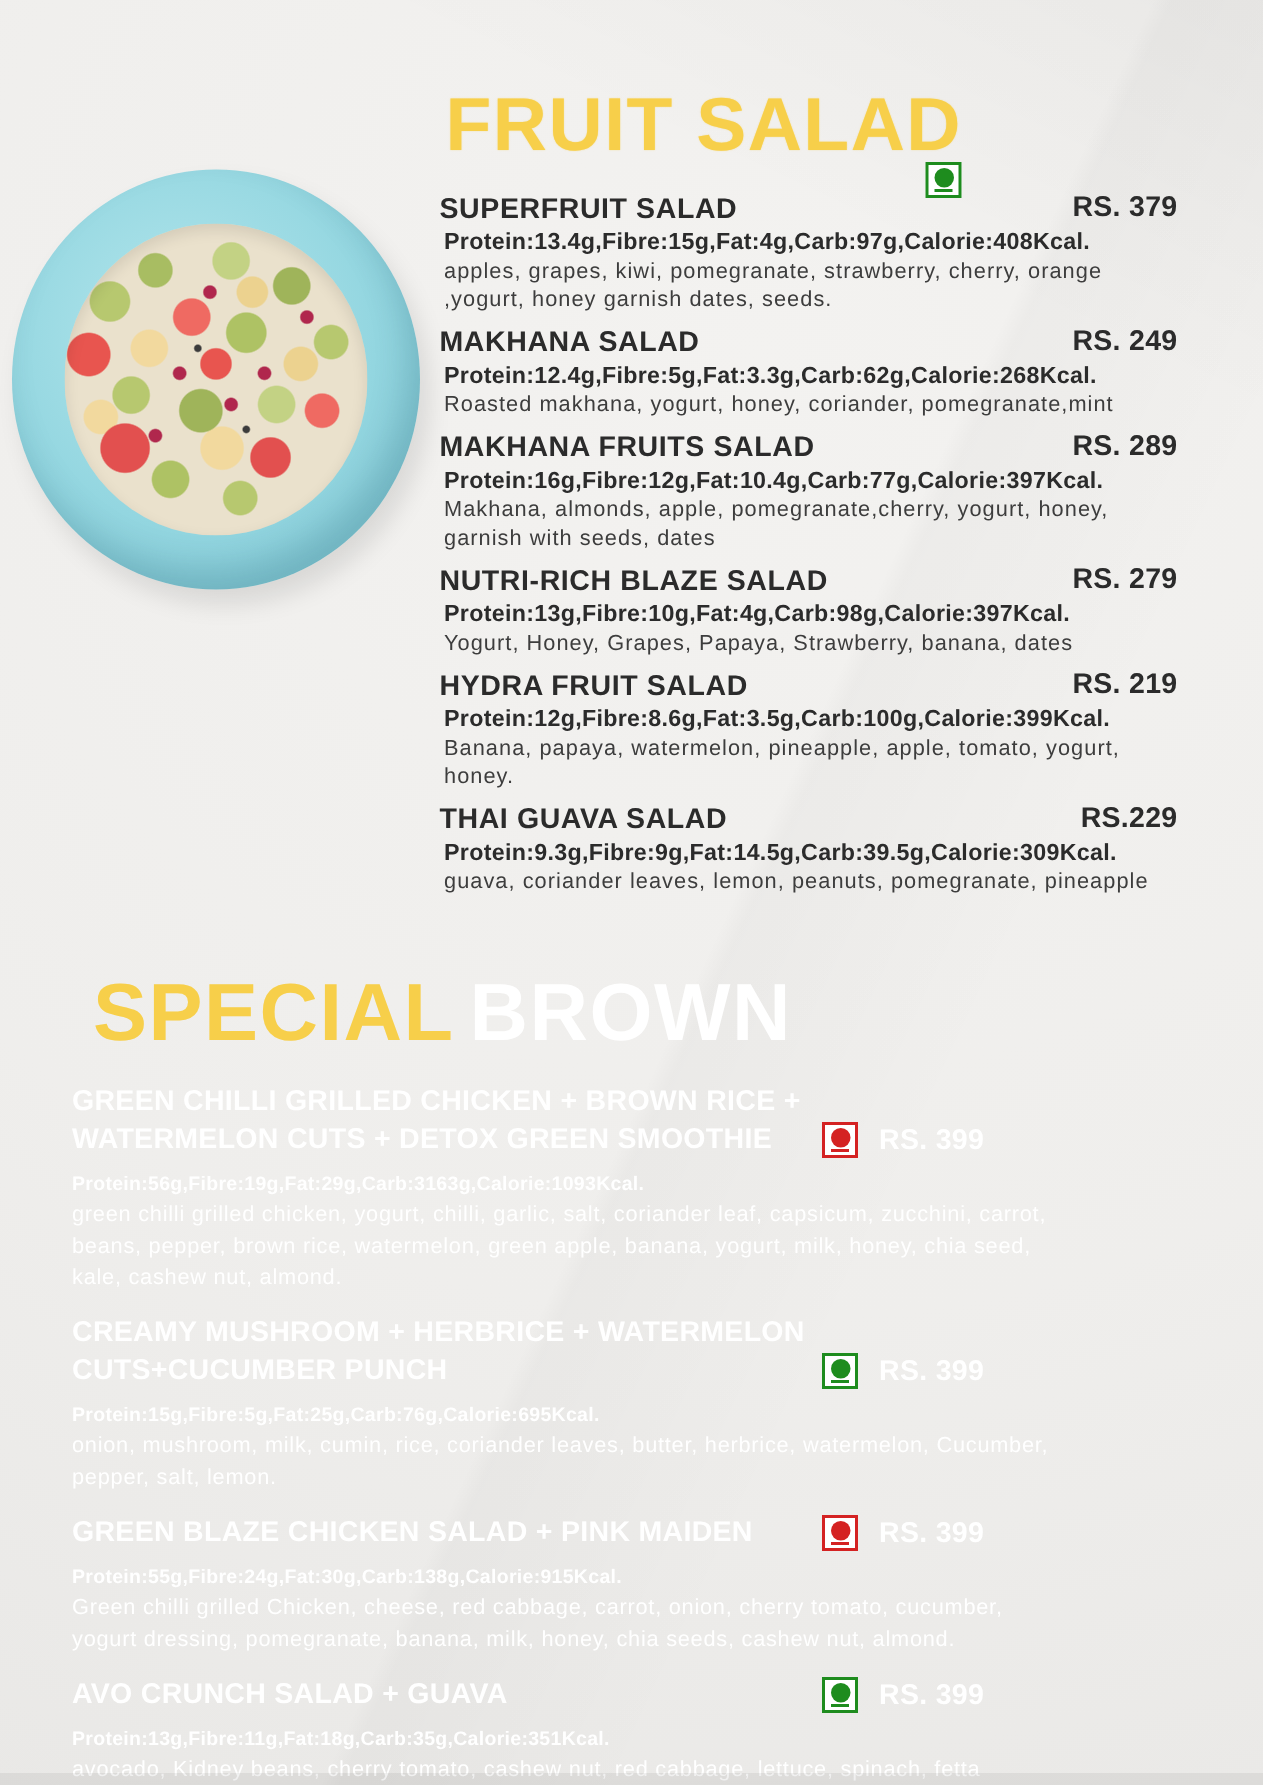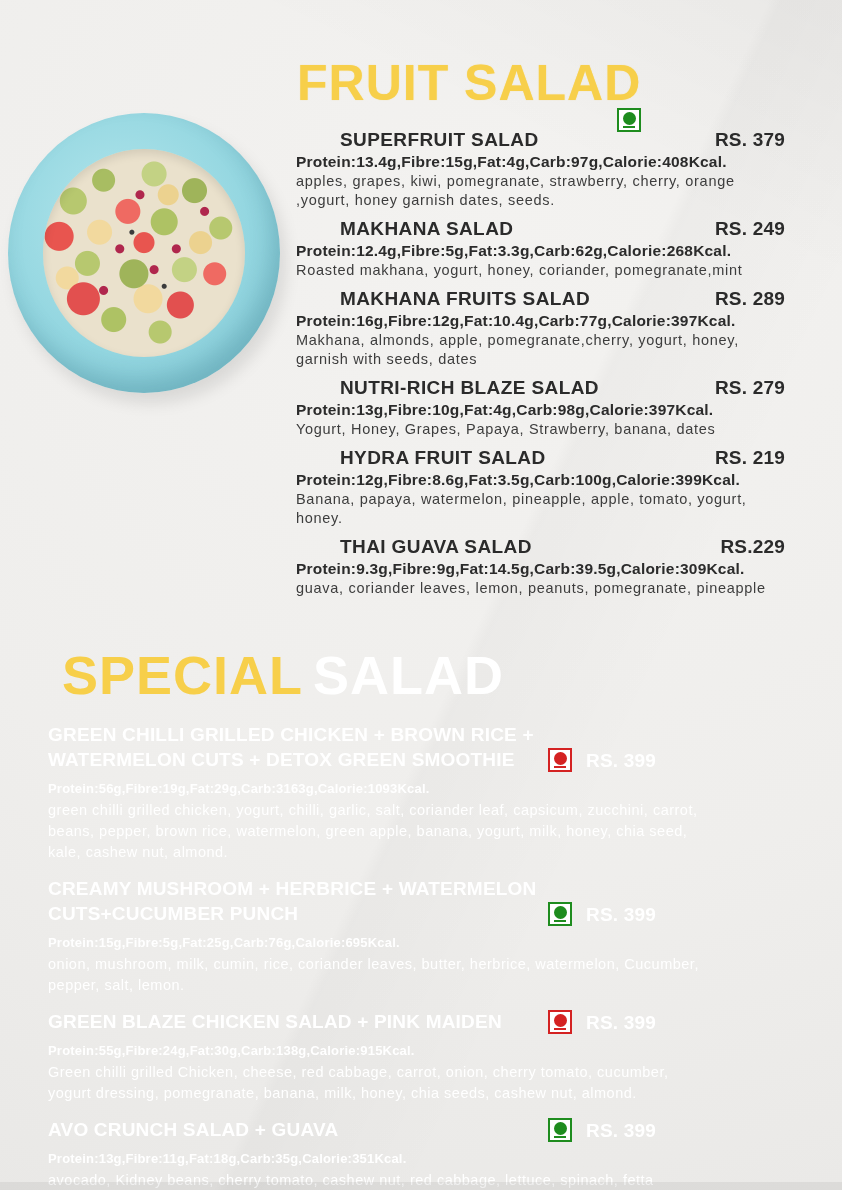--- a/index.html
+++ b/index.html
@@ -74,21 +74,21 @@
   .fssai.nonveg .bar{background:#d42222;}
 
   
   .fruit-title-row{position:absolute;left:297px;top:58px;display:flex;align-items:flex-end;flex-direction:column;}
   .fruit-title{font-size:50px;font-weight:800;letter-spacing:1px;color:#f7cf4a;line-height:1;
     text-shadow:0 0 1px rgba(247,207,74,.6);}
   .fruit-title-row .fssai{margin-left:14px;margin-bottom:2px;}
 
   .fruit-list{position:absolute;left:293px;top:128px;width:492px;color:#2b2b2b;}
   .f-item{margin-bottom:7px;}
-  .f-head{display:flex;justify-content:space-between;align-items:center;margin-left:47px;}
+  .f-head{display:flex;justify-content:space-between;align-items:flex-start;}
   .f-name{font-size:19px;font-weight:700;letter-spacing:.4px;line-height:24px;}
   .f-price{font-size:19px;font-weight:700;letter-spacing:.2px;flex:0 0 auto;padding-left:10px;}
   .f-nutrition{font-size:15.5px;font-weight:700;letter-spacing:.2px;line-height:20px;padding-left:3px;white-space:nowrap;}
   .f-ingredients{font-size:14.5px;font-weight:400;letter-spacing:.7px;line-height:19px;color:#3d3d3d;padding-left:3px;}
 
   
   .combos-title{position:absolute;left:46px;top:648px;font-size:54px;font-weight:800;letter-spacing:1px;line-height:1;}
   .combos-title .w1{color:#f7cf4a;margin-left:16px;}
   .combos-title .w2{color:#ffffff;margin-left:10px;}
 
@@ -174,21 +174,21 @@
         </div>
         <div class="f-nutrition">Protein:9.3g,Fibre:9g,Fat:14.5g,Carb:39.5g,Calorie:309Kcal.</div>
         <div class="f-ingredients">guava, coriander leaves, lemon, peanuts, pomegranate, pineapple</div>
       </div>
 
     </div>
   </div>
 </div>
 
 <div class="combos-title">
-  <span class="w1">SPECIAL</span><span class="w2">SALAD</span>
+  <span class="w1">SPECIAL</span><span class="w2">BROWN</span>
 </div>
 
 <div class="combo-list">
 
   <div class="c-item">
     <div class="c-head">
       <div class="c-name">GREEN CHILLI GRILLED CHICKEN + BROWN RICE + WATERMELON CUTS + DETOX GREEN SMOOTHIE</div>
       <span class="fssai nonveg">
           <span class="dot"></span>
           <span class="bar"></span>

